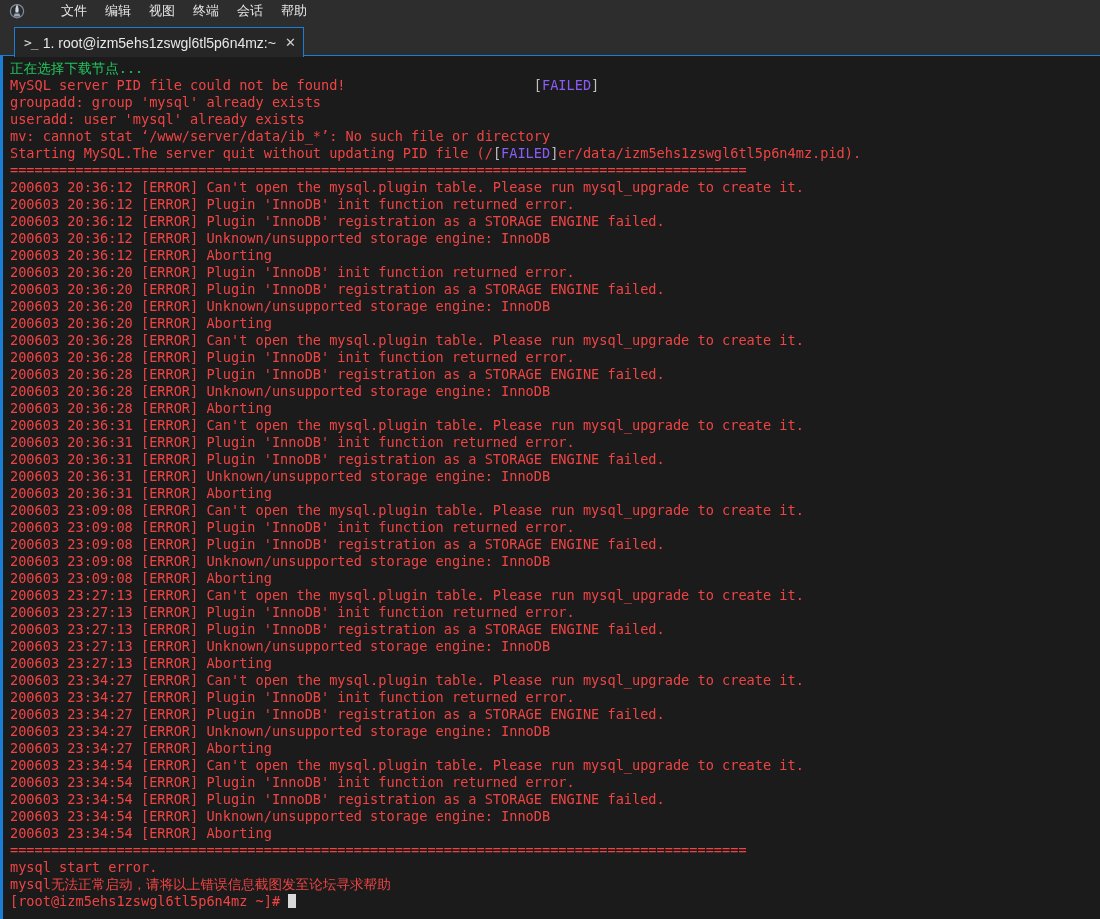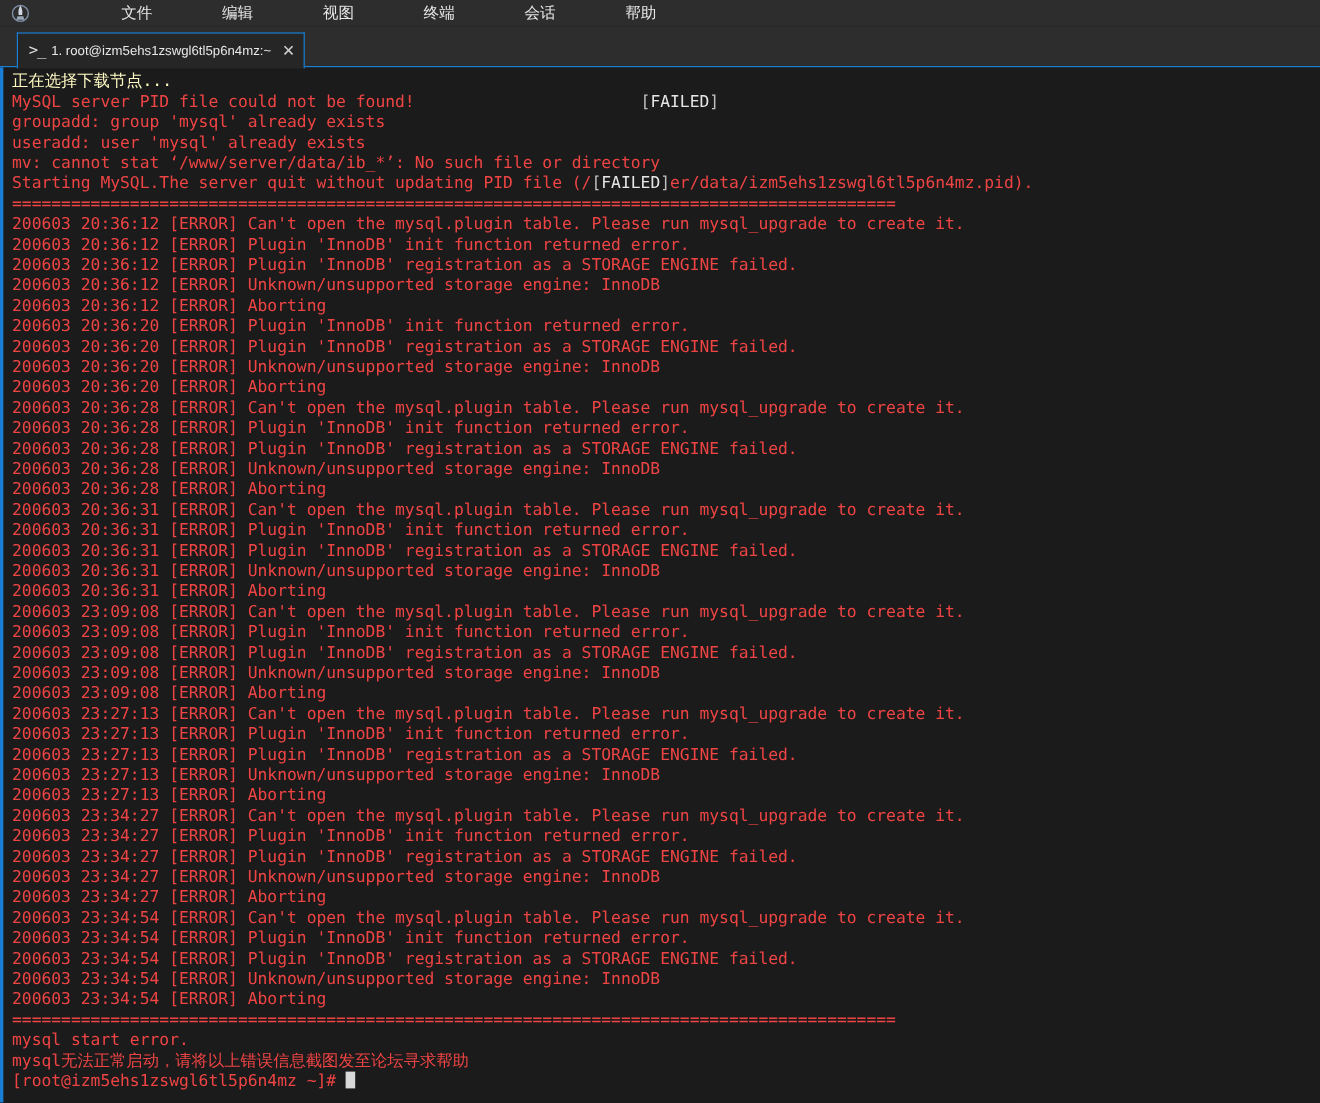--- a/index.html
+++ b/index.html
@@ -13,21 +13,20 @@
   }
 
   
   #menubar {
     height: 22px;
     background: #2d2d2d;
     display: flex;
     align-items: center;
     padding-left: 8px;
     user-select: none;
-    gap: 40px;
   }
   #app-icon {
     width: 18px; height: 18px;
     margin-right: 26px;
     position: relative;
     flex: 0 0 auto;
   }
   #app-icon svg { display: block; }
   .menu-item {
     color: #e6e6e6;
@@ -62,21 +61,21 @@
   }
   #tab-prompt-glyph {
     color: #dcdcdc;
     font-family: "DejaVu Sans Mono", monospace;
     font-size: 13px;
     margin-right: 5px;
     letter-spacing: -1px;
   }
   #tab-label {
     color: #e8e8e8;
-    font-size: 11px;
+    font-size: 14px;
     white-space: nowrap;
   }
   #tab-close {
     color: #cfcfcf;
     font-size: 13px;
     margin-left: 9px;
     line-height: 1;
     cursor: pointer;
   }
 
@@ -109,23 +108,23 @@
     background: #1b1b1b;
     padding: 4px 0 0 7px;
     font-family: "DejaVu Sans Mono", "Liberation Mono", monospace;
     font-size: 13.6px;
     line-height: 17px;
     color: #d6d6d6;
     white-space: pre;
     overflow: hidden;
   }
   .ln { white-space: pre; }
-  .c-white   { color: #fef9c3; }
+  .c-white   { color: #22c55e; }
   .c-gray    { color: #ef4444; }
-  .c-red     { color: #e5e5e5; }
+  .c-red     { color: #8b5cf6; }
   .c-br      { color: #bfbfbf; }
   #cursor {
     display: inline-block;
     width: 8px; height: 14px;
     background: #d9d9d9;
     vertical-align: -2px;
   }
 </style>
 </head>
 <body>

